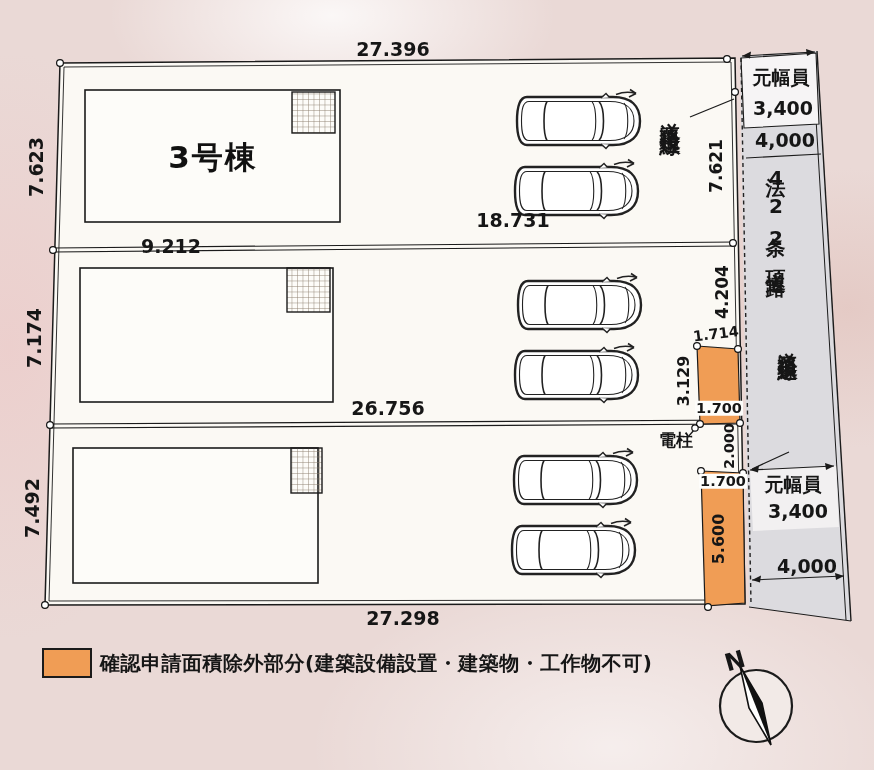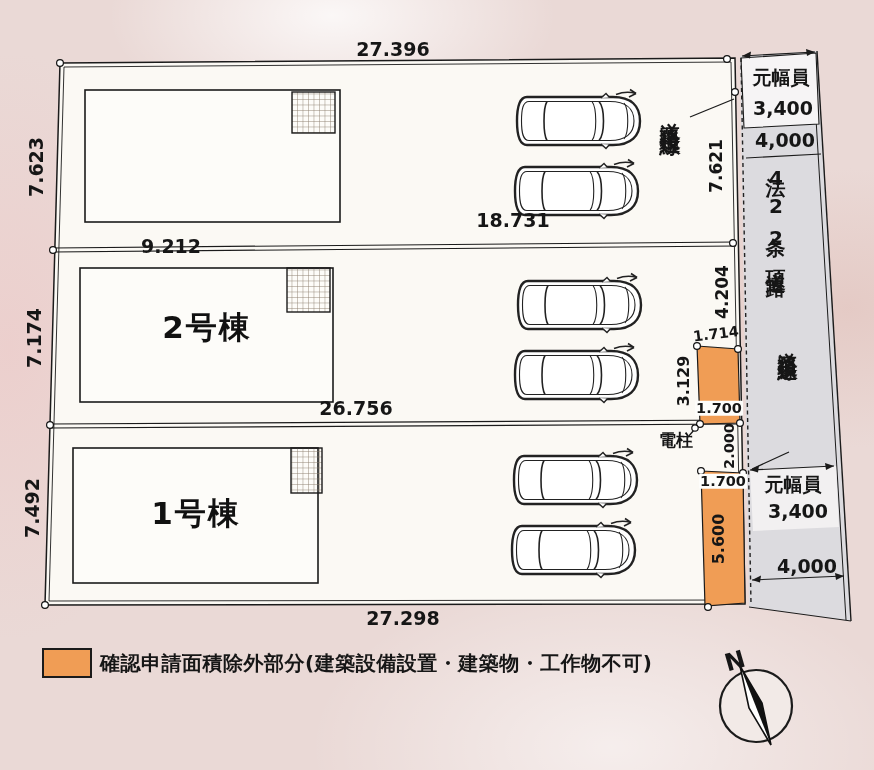--- a/index.html
+++ b/index.html
@@ -147,21 +147,21 @@
       <polygon points="740,666 762,703 771,745 749,708" fill="#ffffff" stroke="#111" stroke-width="1.6"></polygon>
       <polygon points="740,666 762,703 771,745" fill="#111" stroke="none"></polygon>
     </g>
   </svg>
 
   <div class="lbl d19" style="left:393px;top:49px;">27.396</div>
   <div class="lbl d19 rot" style="left:36px;top:167px;">7.623</div>
   <div class="lbl d19" style="left:171px;top:246px;">9.212</div>
   <div class="lbl d19" style="left:513px;top:220px;">18.731</div>
   <div class="lbl d19 rot" style="left:34px;top:338px;">7.174</div>
-  <div class="lbl d19" style="left:356px;top:408px;">26.756</div>
+  <div class="lbl d19" style="left:388px;top:408px;">26.756</div>
   <div class="lbl d19 rot" style="left:32px;top:508px;">7.492</div>
   <div class="lbl d19" style="left:403px;top:618px;text-align:center;">27.298</div>
 
   <div class="vtext" style="left:659px;top:106px;font-size:21px;letter-spacing:3px;">道路後退線</div>
   <div class="lbl d17 rot" style="left:716px;top:166px;">7.621</div>
   <div class="lbl d17 rot" style="left:722px;top:292px;">4.204</div>
   <div class="lbl d15 tilt" style="left:716px;top:334px;">1.714</div>
   <div class="lbl d16 rot" style="left:684px;top:381px;">3.129</div>
   <div class="lbl d15 onorange" style="left:719px;top:408px;">1.700</div>
   <div class="lbl d17" style="left:676px;top:440px;">電柱</div>
@@ -171,21 +171,20 @@
 
   <div class="lbl d19" style="left:781px;top:77px;">元幅員</div>
   <div class="lbl d19" style="left:783px;top:108px;">3,400</div>
   <div class="lbl d19" style="left:785px;top:140px;">4,000</div>
   <div class="vtext" style="left:766px;top:162px;font-size:20px;letter-spacing:4px;">法42条2項道路</div>
   <div class="vtext" style="left:778px;top:337px;font-size:20px;letter-spacing:2px;">道路後退線</div>
   <div class="lbl d19" style="left:793px;top:484px;">元幅員</div>
   <div class="lbl d19" style="left:798px;top:511px;">3,400</div>
   <div class="lbl d19" style="left:807px;top:566px;">4,000</div>
 
-  <div class="lbl bldg" style="left:207px;top:327px;">2号棟</div>
-  <div class="lbl bldg" style="left:196px;top:513px;">1号棟</div>
+  <div class="lbl bldg" style="left:213px;top:157px;">3号棟</div>
 
   <div class="legend-swatch"></div>
   <div class="lbl legend-text" style="left:100px;top:663px;transform:translate(0,-50%);">確認申請面積除外部分(建築設備設置・建築物・工作物不可)</div>
 
   <div class="lbl nlab" style="left:735px;top:661px;">N</div>
 
 </div>
 
 </body></html>

